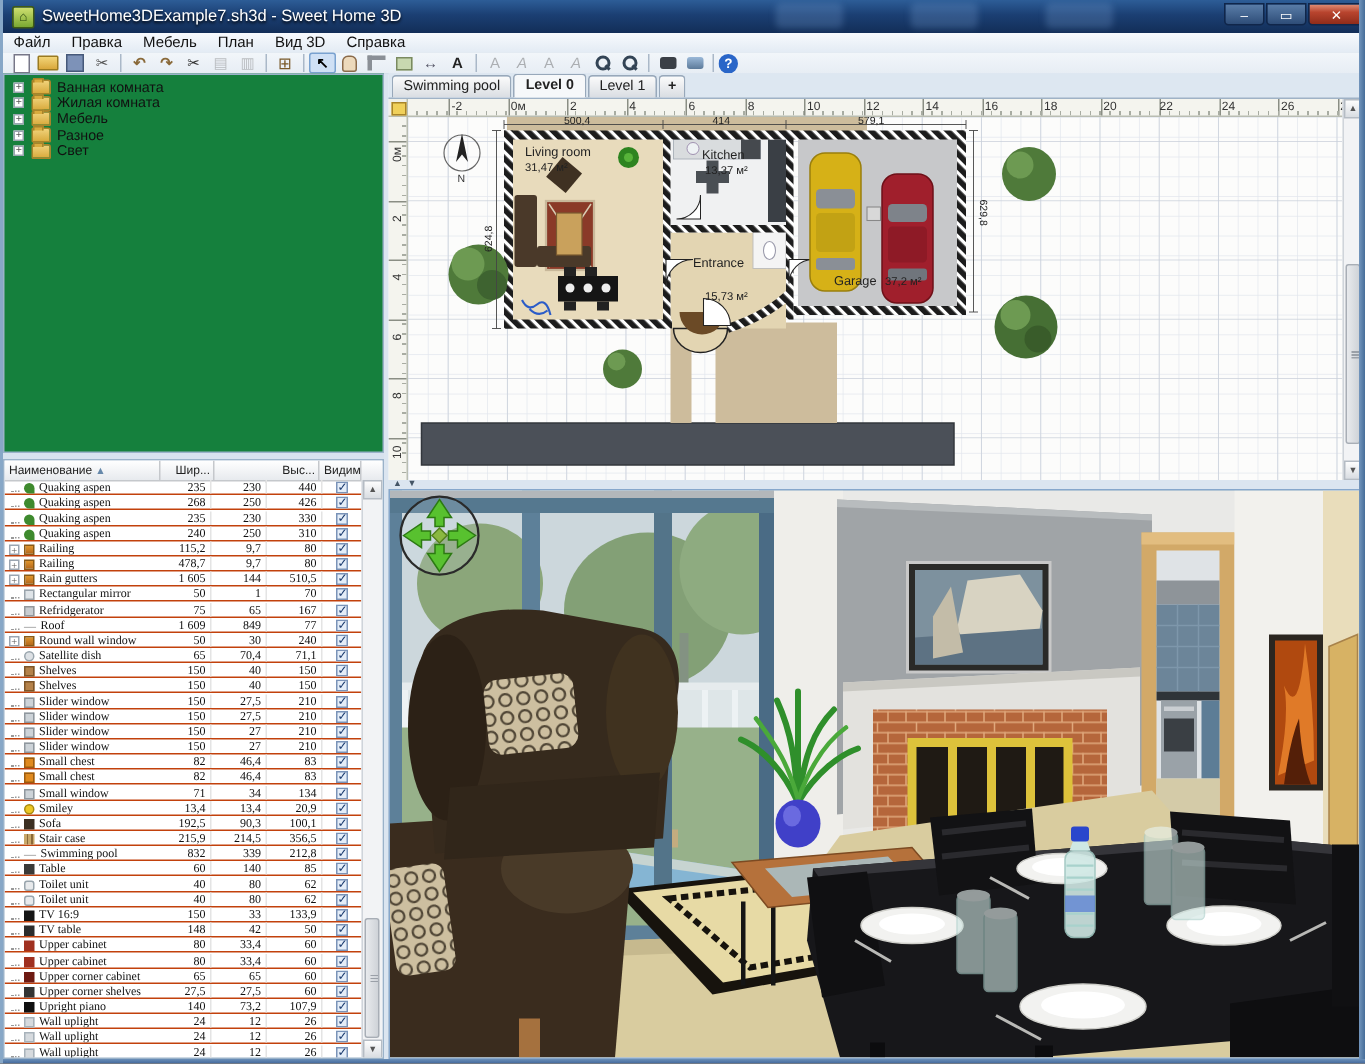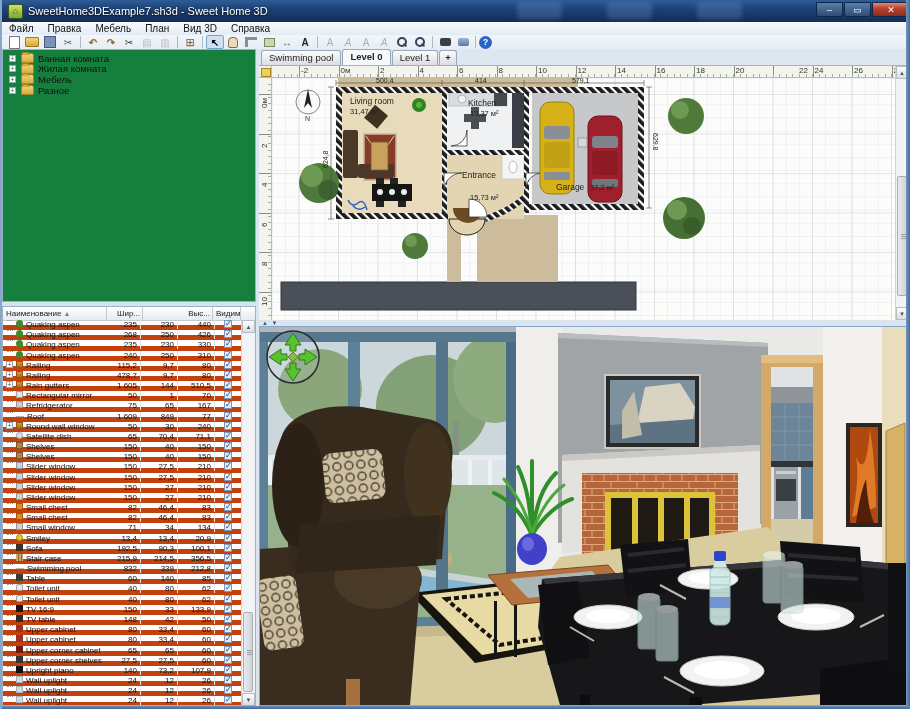--- a/index.html
+++ b/index.html
@@ -69,21 +69,21 @@
   #thead{display:flex;height:13px;background:linear-gradient(#ffffff,#e7eaee);border-bottom:1px solid #c5c8cc;}
   .th{font-size:8px;color:#222;border-right:1px solid #c5c8cc;box-sizing:border-box;
      padding:2px 2px 0 3px;white-space:nowrap;overflow:hidden;}
   .col-name{width:104px;flex:none;}
   .col-num{width:36px;flex:none;text-align:right;}
   .col-num2{width:35px;flex:none;text-align:left;margin-top:13px;}
   .col-num3{width:35px;flex:none;text-align:right;}
   .col-vis{width:28px;flex:none;}
   .sort{color:#6688aa;font-size:7px;margin-left:2px;}
   #tbody{position:absolute;left:0;top:13px;width:238px;height:386px;overflow:hidden;}
-  .trow{display:flex;align-items:flex-start;height:10.18px;border-bottom:5px solid #c2410c;box-sizing:border-box;}
+  .trow{display:flex;align-items:flex-end;height:10.18px;border-bottom:1px solid #c2410c;box-sizing:border-box;font-family:Liberation Serif, serif;}
   .conn{width:13px;flex:none;display:flex;align-items:center;justify-content:center;}
   .twig{width:6px;height:1px;border-top:1px dotted #999;}
   .expander.sm{width:7px;height:7px;}
   .ficon{width:7px;height:7px;flex:none;margin-right:3px;}
   .ficon.dash{width:auto;height:auto;color:#777;font-size:8px;line-height:7px;}
   .i-plant{background:#3e8a2e;border-radius:50% 50% 0 50%;}
   .i-group{background:linear-gradient(#e0952c,#b5691d);border:1px solid #8a5a16;box-sizing:border-box;}
   .i-mirror{background:#dfe4e8;border:1px solid #9aa4ac;box-sizing:border-box;}
   .i-fridge{background:#c9cdd1;border:1px solid #93989c;box-sizing:border-box;}
   .i-window{background:#cdd3d8;border:1px solid #8f979e;box-sizing:border-box;}
@@ -226,20 +226,25 @@
       <div class="tree-row">
         <span class="expander">+</span>
         <span class="folder"></span>
         <span class="tree-label">Мебель</span>
       </div>
       <div class="tree-row">
         <span class="expander">+</span>
         <span class="folder"></span>
         <span class="tree-label">Разное</span>
       </div>
+      <div class="tree-row">
+        <span class="expander">+</span>
+        <span class="folder"></span>
+        <span class="tree-label">Свет</span>
+      </div>
     </div>
   <div id="hsplit"></div>
 
   <div id="table-panel">
     <div id="thead">
         <div class="th col-name">Наименование<span class="sort">▲</span></div>
         <div class="th col-num">Шир...</div>
         <div class="th col-num2">Глуб...</div>
         <div class="th col-num3">Выс...</div>
         <div class="th col-vis">Видимо...</div>
@@ -778,21 +783,21 @@
         <span class="hlab" style="left: 305.5px;">12</span>
         <div class="htick" style="left: 343px;"></div>
         <span class="hlab" style="left: 345px;">14</span>
         <div class="htick" style="left: 382.5px;"></div>
         <span class="hlab" style="left: 384.5px;">16</span>
         <div class="htick" style="left: 422px;"></div>
         <span class="hlab" style="left: 424px;">18</span>
         <div class="htick" style="left: 461.5px;"></div>
         <span class="hlab" style="left: 463.5px;">20</span>
         <div class="htick" style="left: 501px;"></div>
-        <span class="hlab" style="left: 527px;">22</span>
+        <span class="hlab" style="left: 501px;">22</span>
         <div class="htick" style="left: 540.5px;"></div>
         <span class="hlab" style="left: 542.5px;">24</span>
         <div class="htick" style="left: 580px;"></div>
         <span class="hlab" style="left: 582px;">26</span>
         <div class="htick" style="left: 619.5px;"></div>
         <span class="hlab" style="left: 621.5px;">28</span>
       </div>
     <div id="vruler">
         <div class="vtick" style="top: 16px;"></div>
         <span class="vlab" style="top: 30px;">0м</span>

